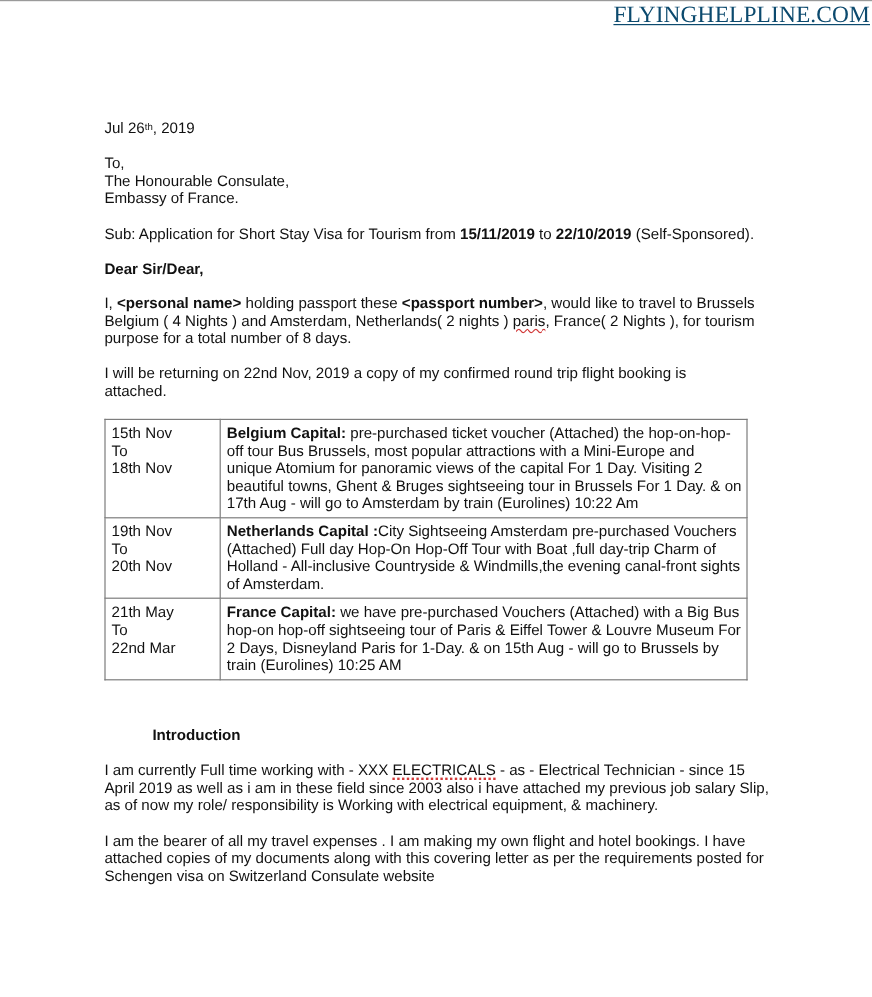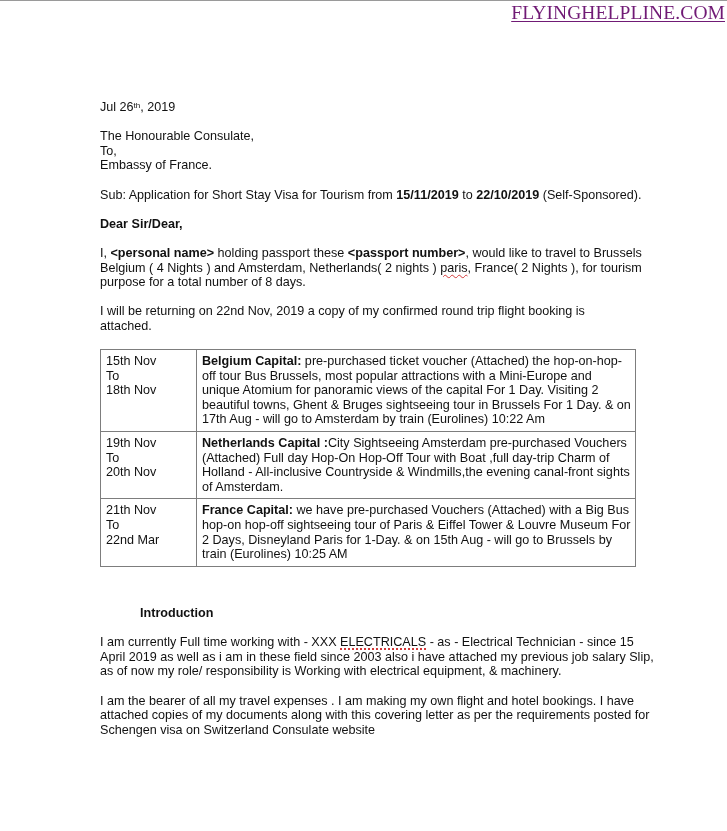--- a/index.html
+++ b/index.html
@@ -24,29 +24,29 @@
     height: 1px;
     background: #9a9a9a;
   }
   .brand {
     position: absolute;
     right: 2px;
     top: 2px;
     font-family: "Liberation Serif", serif;
     font-size: 19.5px;
     line-height: 22px;
-    color: #701a75;
+    color: #0c4a6e;
     text-decoration: underline;
     text-decoration-thickness: 1px;
     text-underline-offset: 2px;
     letter-spacing: 0.1px;
   }
   .page {
     position: absolute;
-    left: 100px;
+    left: 87px;
     top: 100px;
     width: 560px;
   }
   p { margin: 0; }
   .gap { height: 14.6px; }
   sup.ord { font-size: 8px; vertical-align: 3px; line-height: 0; }
   b { font-weight: bold; }
   .spell {
     text-decoration: underline wavy #d23a3a;
     text-decoration-thickness: 1px;
@@ -78,22 +78,22 @@
 
 <div class="top-rule"></div>
 
 <a class="brand">FLYINGHELPLINE.COM</a>
 
 <div class="page">
 
   <p><span>Jul 26</span><sup class="ord">th</sup><span>, 2019</span></p>
   <div class="gap"></div>
 
+  <p>To,</p>
   <p>The Honourable Consulate,</p>
-  <p>To,</p>
   <p>Embassy of France.</p>
   <div class="gap"></div>
 
   <p><span>Sub: Application for Short Stay Visa for Tourism from </span><b>15/11/2019</b><span> to </span><b>22/10/2019</b><span> (Self-Sponsored).</span></p>
   <div class="gap"></div>
 
   <p><b>Dear Sir/Dear,</b></p>
   <div class="gap"></div>
 
   <p style="width:555px"><span>I, </span><b>&lt;personal name&gt;</b><span> holding passport these </span><b>&lt;passport number&gt;</b><span>, would like to travel to Brussels Belgium ( 4 Nights ) and Amsterdam, Netherlands( 2 nights ) </span><span class="spell">paris</span><span>, France( 2 Nights ), for tourism purpose for a total number of 8 days.</span></p>
@@ -116,21 +116,21 @@
       <tr>
         <td class="date">
           <span class="date-line">19th Nov</span>
           <span class="date-line">To</span>
           <span class="date-line">20th Nov</span>
         </td>
         <td><b>Netherlands Capital :</b><span>City Sightseeing Amsterdam pre-purchased Vouchers (Attached)  Full day Hop-On Hop-Off Tour with Boat ,full day-trip Charm of Holland - All-inclusive Countryside &amp; Windmills,the evening canal-front sights of Amsterdam.</span></td>
       </tr>
       <tr>
         <td class="date">
-          <span class="date-line">21th Nov</span>
+          <span class="date-line">21th May</span>
           <span class="date-line">To</span>
           <span class="date-line">22nd Mar</span>
         </td>
         <td><b>France Capital:</b><span> we have pre-purchased Vouchers (Attached) with a Big Bus hop-on hop-off sightseeing tour of Paris &amp; Eiffel Tower &amp; Louvre Museum For 2 Days, Disneyland Paris for 1-Day. &amp; on 15th Aug - will go to Brussels by train (Eurolines) 10:25 AM</span></td>
       </tr>
     </tbody>
   </table>
 
   <div class="gap"></div>
   <div class="gap"></div>

